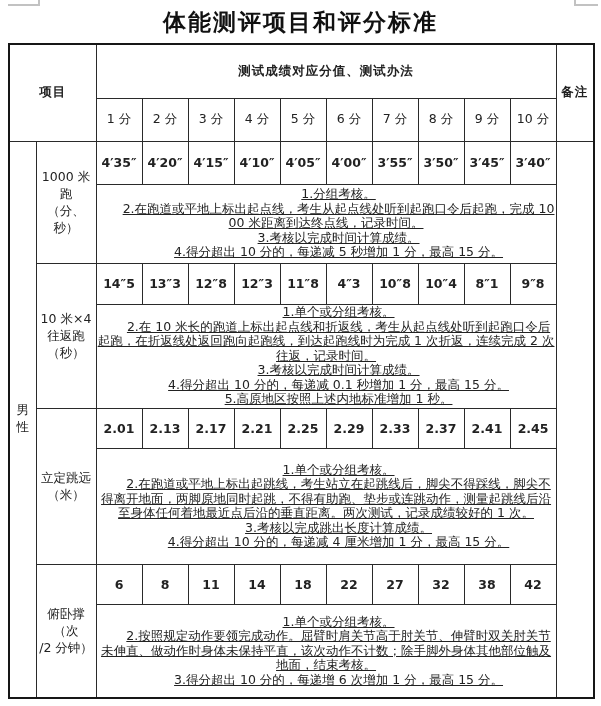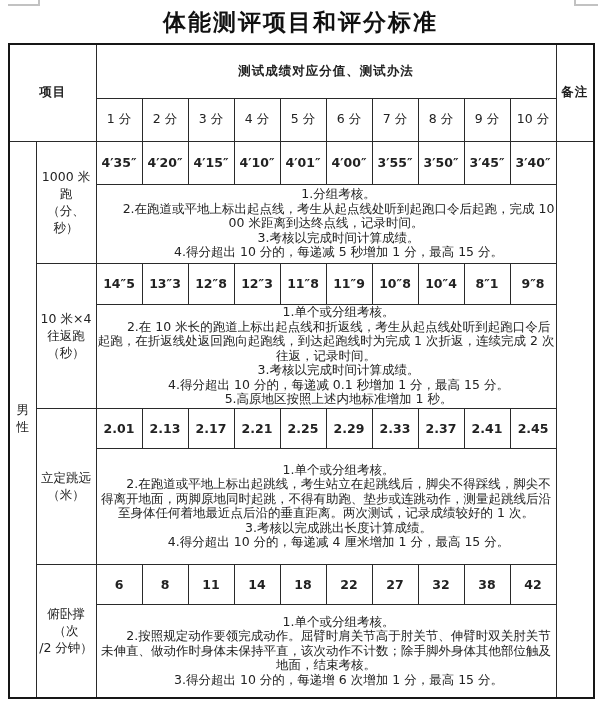--- a/index.html
+++ b/index.html
@@ -101,20 +101,21 @@
     font-weight: 700;
     color: #111;
   }
   .method-cell {
     text-align: left;
     vertical-align: middle;
     padding: 4px 8px;
     font-size: 12px;
     line-height: 14.5px;
     color: #3a3a3a;
+    text-decoration: underline;
   }
   .method-cell p { text-indent: 2em; margin: 0; }
   .remark-body-cell { background: #ffffff; }
 </style>
 </head>
 <body>
 
 <div class="corner-artifact left"></div>
 <div class="corner-artifact right"></div>
 
@@ -161,21 +162,21 @@
           <p>性</p>
         </td>
       <td rowspan="2" class="item-name-cell">
           <p>1000 米跑</p>
           <p>（分、秒）</p>
         </td>
       <td class="score-value-cell">4′35″</td>
       <td class="score-value-cell">4′20″</td>
       <td class="score-value-cell">4′15″</td>
       <td class="score-value-cell">4′10″</td>
-      <td class="score-value-cell">4′01″</td>
+      <td class="score-value-cell">4′05″</td>
       <td class="score-value-cell">4′00″</td>
       <td class="score-value-cell">3′55″</td>
       <td class="score-value-cell">3′50″</td>
       <td class="score-value-cell">3′45″</td>
       <td class="score-value-cell">3′40″</td>
       <td rowspan="8" class="remark-body-cell"></td>
     </tr>
     <tr class="r-m1">
       <td colspan="10" class="method-cell">
           <p>1.分组考核。</p>
@@ -188,21 +189,21 @@
     <tr class="r-s2">
       <td rowspan="2" class="item-name-cell">
           <p>10 米×4</p>
           <p>往返跑（秒）</p>
         </td>
       <td class="score-value-cell">14″5</td>
       <td class="score-value-cell">13″3</td>
       <td class="score-value-cell">12″8</td>
       <td class="score-value-cell">12″3</td>
       <td class="score-value-cell">11″8</td>
-      <td class="score-value-cell">11″9</td>
+      <td class="score-value-cell">4″3</td>
       <td class="score-value-cell">10″8</td>
       <td class="score-value-cell">10″4</td>
       <td class="score-value-cell">8″1</td>
       <td class="score-value-cell">9″8</td>
     </tr>
     <tr class="r-m2">
       <td colspan="10" class="method-cell">
           <p>1.单个或分组考核。</p>
           <p>2.在 10 米长的跑道上标出起点线和折返线，考生从起点线处听到起跑口令后起跑，在折返线处返回跑向起跑线，到达起跑线时为完成 1 次折返，连续完成 2 次往返，记录时间。</p>
           <p>3.考核以完成时间计算成绩。</p>

